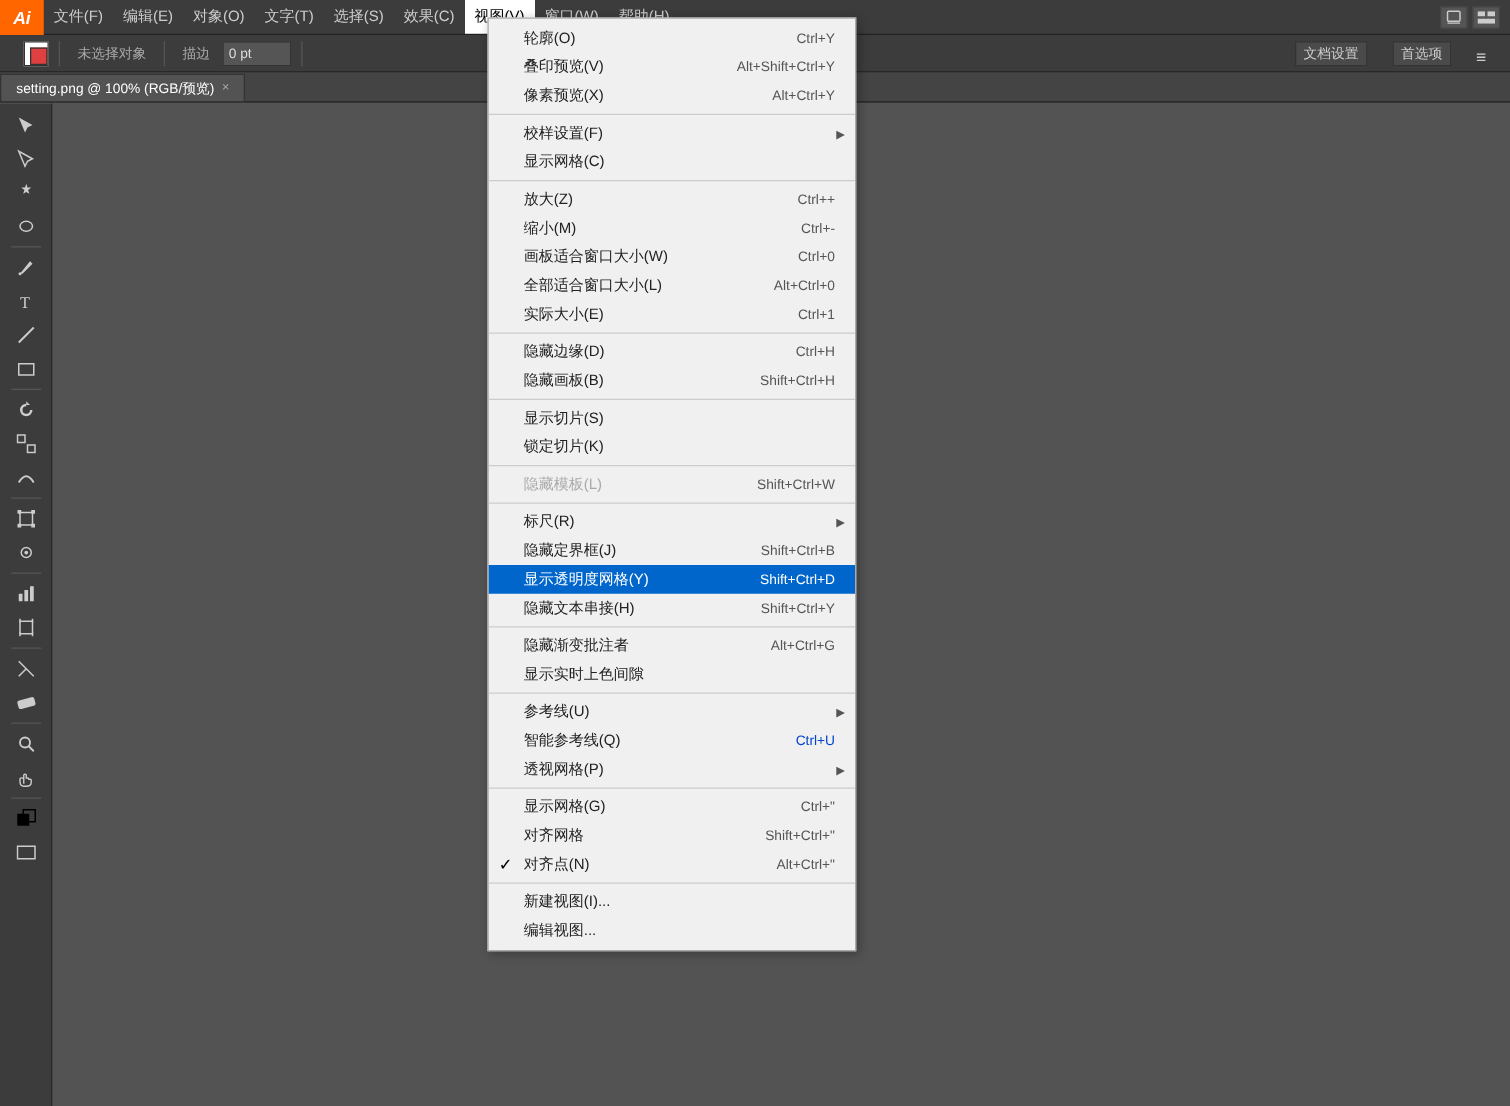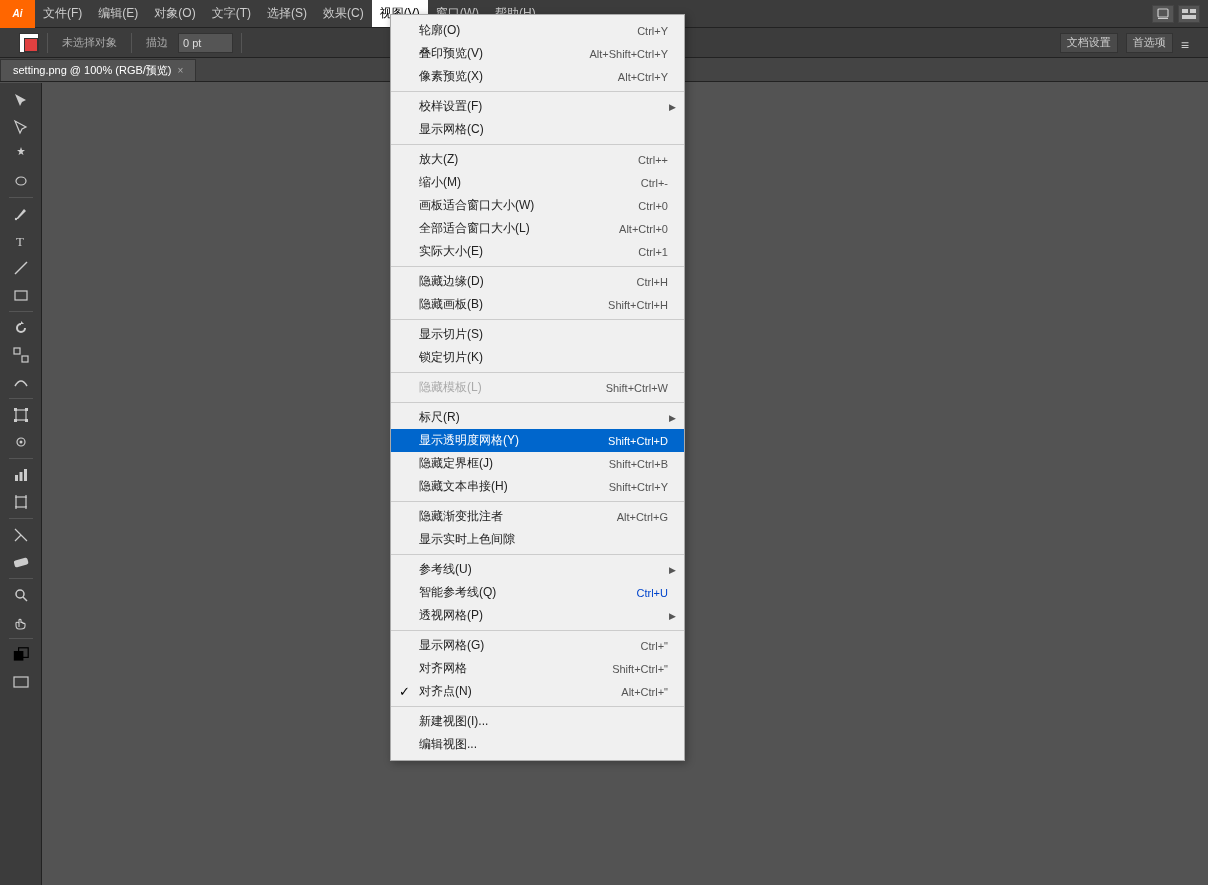--- a/index.html
+++ b/index.html
@@ -23,21 +23,21 @@
     }
     .menu-bar-logo {
       width: 35px;
       height: 28px;
       background: #ff6600;
       display: flex;
       align-items: center;
       justify-content: center;
       color: #fff;
       font-weight: bold;
-      font-size: 10px;
+      font-size: 14px;
       font-style: italic;
     }
     .menu-bar-items {
       display: flex;
       align-items: center;
       height: 100%;
     }
     .menu-bar-item {
       padding: 0 8px;
       height: 100%;
@@ -109,21 +109,21 @@
       left: 4px;
       width: 14px;
       height: 14px;
       background: #e04040;
       border: 1px solid #333;
     }
     .toolbar-right {
       margin-left: auto;
       display: flex;
       align-items: flex-end;
-      gap: 8px;
+      gap: 20px;
     }
 
     
     .tab-bar {
       height: 24px;
       background: #444;
       display: flex;
       align-items: flex-end;
       border-bottom: 1px solid #222;
     }
@@ -565,31 +565,31 @@
     <span class="label">隐藏模板(L)</span>
     <span class="shortcut">Shift+Ctrl+W</span>
   </div>
 
   <div class="menu-sep"></div>
 
   <div class="menu-item has-submenu">
     <span class="label">标尺(R)</span>
   </div>
 
+  <div class="menu-item">
+    <span class="label">隐藏定界框(J)</span>
+    <span class="shortcut">Shift+Ctrl+B</span>
+  </div>
+
   <div class="menu-item highlighted">
     <span class="label">显示透明度网格(Y)</span>
     <span class="shortcut">Shift+Ctrl+D</span>
   </div>
 
   <div class="menu-item">
-    <span class="label">隐藏定界框(J)</span>
-    <span class="shortcut">Shift+Ctrl+B</span>
-  </div>
-
-  <div class="menu-item">
     <span class="label">隐藏文本串接(H)</span>
     <span class="shortcut">Shift+Ctrl+Y</span>
   </div>
 
   <div class="menu-sep"></div>
 
   <div class="menu-item">
     <span class="label">隐藏渐变批注者</span>
     <span class="shortcut">Alt+Ctrl+G</span>
   </div>

